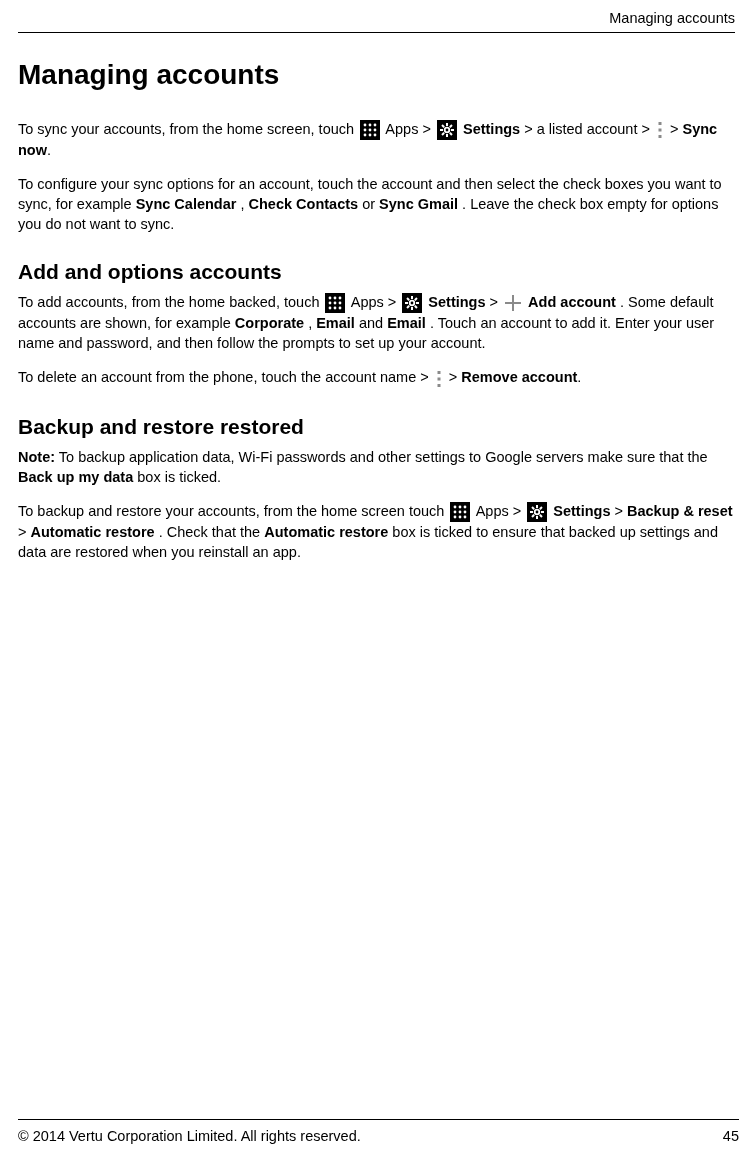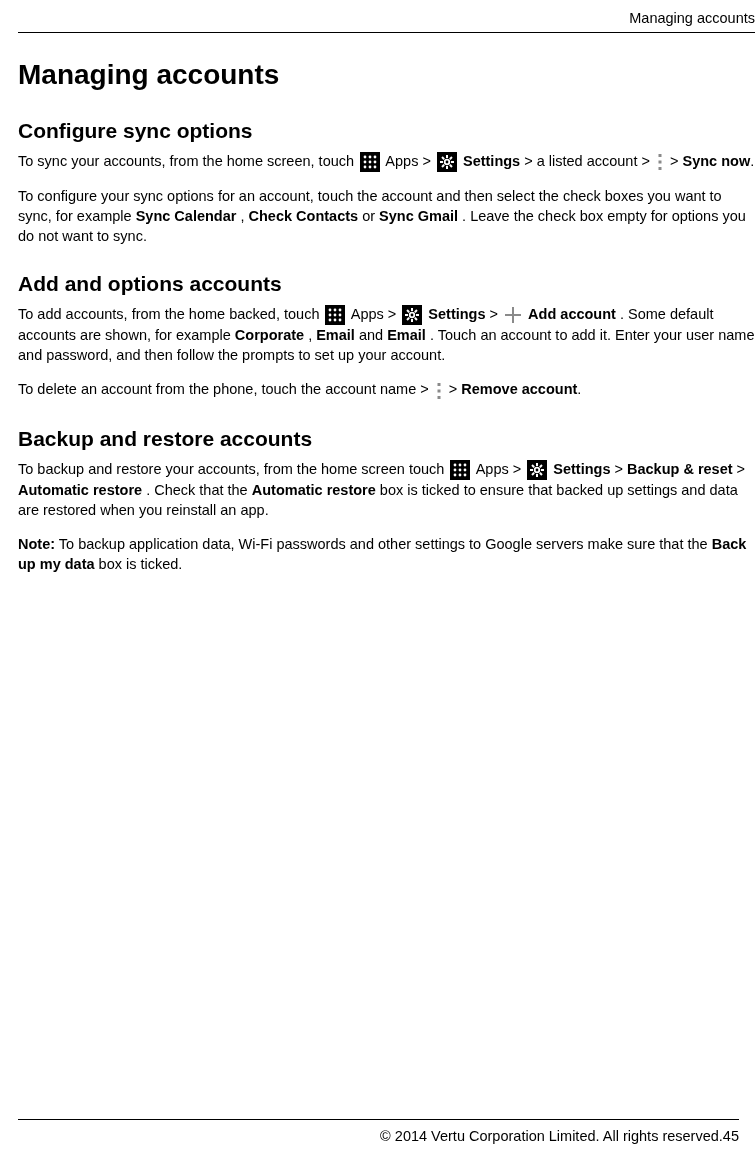--- a/index.html
+++ b/index.html
@@ -7,21 +7,21 @@
     margin: 0;
     padding: 0;
     font-family: Arial, Helvetica, sans-serif;
     color: #000;
     background: #fff;
     width: 755px;
   }
   .page {
     width: 755px;
     min-height: 1162px;
-    padding: 10px 0 18px 18px;
+    padding: 10px 20px 18px 18px;
     position: relative;
   }
   .running-header {
     text-align: right;
     font-size: 14.5px;
     margin-bottom: 4px;
   }
   .rule-top {
     border-top: 1px solid #000;
     margin: 6px 0 26px 0;
@@ -53,35 +53,34 @@
     left: 18px;
     right: 16px;
     bottom: 18px;
   }
   .rule-bot {
     border-top: 1px solid #000;
     margin-bottom: 8px;
   }
   .footer-row {
     display: flex;
-    justify-content: flex-end;
+    justify-content: space-between;
     font-size: 14.5px;
   }
 </style>
 </head>
 <body>
 
 <div class="page">
 
   <div class="running-header">Managing accounts</div>
   <div class="rule-top"></div>
 
   <h1 class="page-title">Managing accounts</h1>
 
-  <h2 class="section-title">Configure sync options</h2>
 
   <p class="body">
     <span>To sync your accounts, from the home screen, touch </span>
     <span class="icon">
       <svg width="20" height="20" viewBox="0 0 20 20">
           <rect width="20" height="20" fill="#000"></rect>
       <circle cx="5" cy="5" r="1.4" fill="#fff"></circle>
           <circle cx="10" cy="5" r="1.4" fill="#fff"></circle>
           <circle cx="15" cy="5" r="1.4" fill="#fff"></circle>
       <circle cx="5" cy="10" r="1.4" fill="#fff"></circle>
@@ -195,21 +194,28 @@
       <svg width="8" height="20" viewBox="0 0 8 20">
       <rect x="2.5" y="2" width="3" height="3" fill="#8a8a8a"></rect>
       <rect x="2.5" y="8.5" width="3" height="3" fill="#8a8a8a"></rect>
       <rect x="2.5" y="15" width="3" height="3" fill="#8a8a8a"></rect>
         </svg>
     </span>
     <span> &gt; </span>
     <span class="b">Remove account</span><span>.</span>
   </p>
 
-  <h2 class="section-title">Backup and restore accounts</h2>
+  <h2 class="section-title">Backup and restore restored</h2>
+
+  <p class="body">
+    <span class="b">Note:</span>
+    <span> To backup application data, Wi-Fi passwords and other settings to Google servers make sure that the </span>
+    <span class="b">Back up my data</span>
+    <span> box is ticked.</span>
+  </p>
 
   <p class="body">
     <span>To backup and restore your accounts, from the home screen touch </span>
     <span class="icon">
       <svg width="20" height="20" viewBox="0 0 20 20">
           <rect width="20" height="20" fill="#000"></rect>
       <circle cx="5" cy="5" r="1.4" fill="#fff"></circle>
           <circle cx="10" cy="5" r="1.4" fill="#fff"></circle>
           <circle cx="15" cy="5" r="1.4" fill="#fff"></circle>
       <circle cx="5" cy="10" r="1.4" fill="#fff"></circle>
@@ -242,27 +248,20 @@
     <span class="b">Settings</span>
     <span> &gt; </span>
     <span class="b">Backup &amp; reset</span>
     <span> &gt; </span>
     <span class="b">Automatic restore</span>
     <span>. Check that the </span>
     <span class="b">Automatic restore</span>
     <span> box is ticked to ensure that backed up settings and data are restored when you reinstall an app.</span>
   </p>
 
-  <p class="body">
-    <span class="b">Note:</span>
-    <span> To backup application data, Wi-Fi passwords and other settings to Google servers make sure that the </span>
-    <span class="b">Back up my data</span>
-    <span> box is ticked.</span>
-  </p>
-
   <div class="footer">
     <div class="rule-bot"></div>
     <div class="footer-row">
       <span>© 2014 Vertu Corporation Limited. All rights reserved.</span>
       <span>45</span>
     </div>
   </div>
 
 </div>
 

